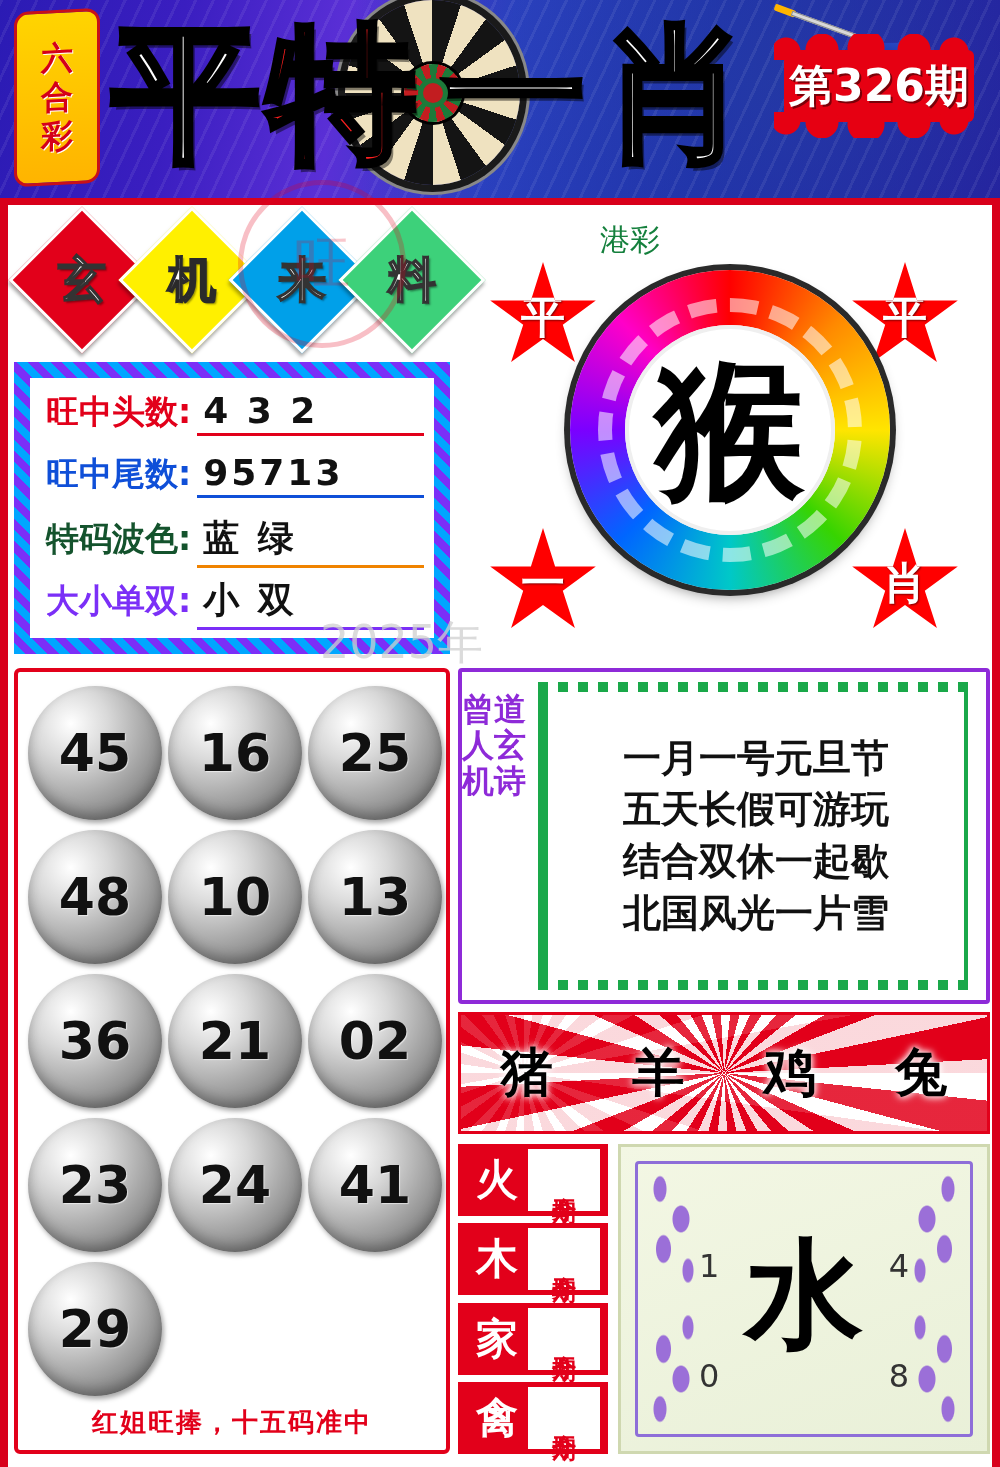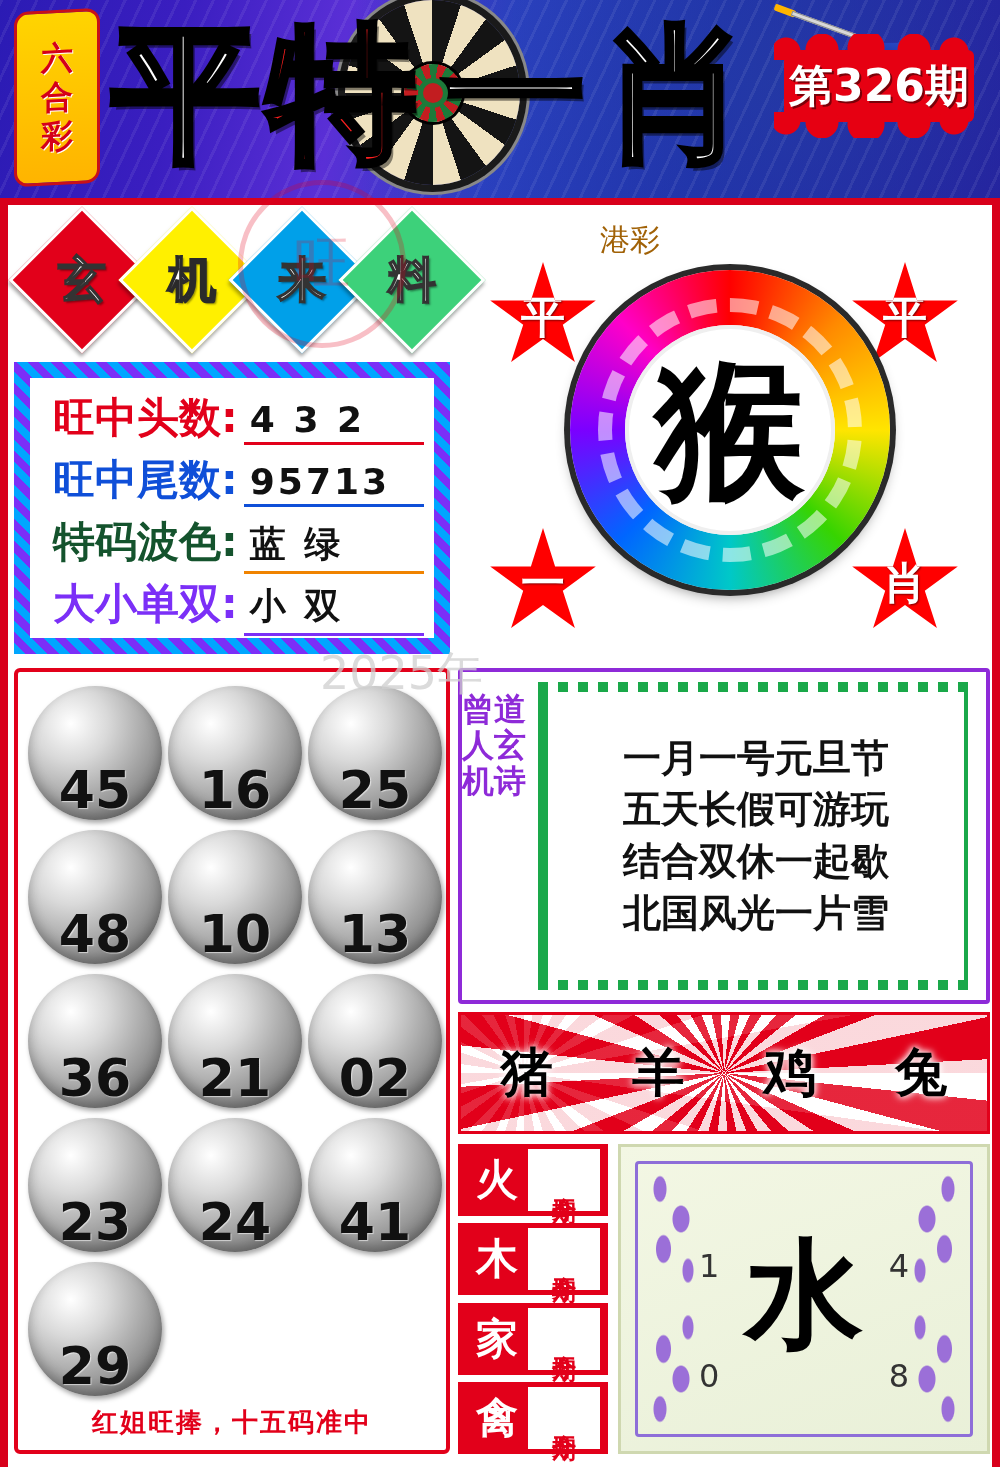--- a/index.html
+++ b/index.html
@@ -126,45 +126,44 @@
   
   .pred-box {
     position:absolute; left:14px; top:362px; width:436px; height:292px;
     background:#ffffff;
     border:16px solid transparent;
     border-image: repeating-linear-gradient(45deg,#00a6ff 0 8px,#7b2ff7 8px 16px) 16;
   }
   .pred-inner { position:absolute; inset:0; background:#ffffff; padding:12px 10px 0 16px; }
   .pred-row { display:flex; align-items:baseline; margin-bottom:4px; height:58px; }
   .pred-label {
-    font-size:42px; font-weight:bold; white-space:nowrap;
-    font-family:"DejaVu Sans", sans-serif;
-    margin-left:7px;
+    font-size:33px; font-weight:bold; white-space:nowrap;
+    font-family:"DejaVu Sans", sans-serif;
   }
   .pred-val {
     font-size:36px; font-weight:bold; color:#111; letter-spacing:3px;
     border-bottom:3px solid #c8102e; margin-left:6px; padding:0 6px 2px 6px;
     flex:1; font-family:"DejaVu Sans", sans-serif;
   }
   .lab-red    { color:#e2001a; }
   .lab-blue   { color:#0f4fd8; }
   .lab-orange { color:#14532d; }
   .lab-purple { color:#7b2ff7; }
   .ul-red    { border-bottom-color:#e2001a; }
   .ul-blue   { border-bottom-color:#0f4fd8; }
   .ul-orange { border-bottom-color:#f08300; }
   .ul-purple { border-bottom-color:#7b2ff7; }
   .watermark-year {
     position:absolute; left:320px; top:612px; font-size:46px; color:#cfcfcf;
-    font-family:"DejaVu Sans", sans-serif; opacity:0.75; z-index:5; pointer-events:none;margin-top:31px;
+    font-family:"DejaVu Sans", sans-serif; opacity:0.75; z-index:5; pointer-events:none;
   }
 
   
   .zodiac-area { position:absolute; left:460px; top:210px; width:530px; height:450px; }
-  .gangcai { position:absolute; left:140px; top:10px; font-size:30px; color:#a16207; font-family:"DejaVu Sans", sans-serif; }
+  .gangcai { position:absolute; left:140px; top:10px; font-size:30px; color:#15803d; font-family:"DejaVu Sans", sans-serif; }
   .wheel {
     position:absolute; left:110px; top:60px; width:320px; height:320px; border-radius:50%;
     background:conic-gradient(#ff0000,#ff8a00,#ffe500,#37d400,#00c8c8,#0066ff,#7b00ff,#ff00c8,#ff0000);
     display:flex; align-items:center; justify-content:center;
     box-shadow:0 0 0 6px #2a2a2a, 0 6px 14px rgba(0,0,0,0.45);
   }
   .wheel:before {
     content:""; position:absolute; width:236px; height:236px; border-radius:50%;
     border:14px dashed rgba(255,255,255,0.55);
   }
@@ -195,21 +194,21 @@
   
   .balls-panel {
     position:absolute; left:14px; top:668px; width:436px; height:786px;
     background:#ffffff; border:4px solid #e2001a; border-radius:6px;
     padding:14px 10px 0 10px;
   }
   .balls-grid { display:grid; grid-template-columns:repeat(3,1fr); grid-gap:10px 6px; }
   .ball {
     width:134px; height:134px; border-radius:50%;
     background:radial-gradient(circle at 32% 28%, #ffffff 0%, #d9d9d9 28%, #8f8f8f 70%, #5c5c5c 100%);
-    display:flex; align-items:flex-end; justify-content:center;
+    display:flex; align-items:center; justify-content:center;
     box-shadow:2px 3px 5px rgba(0,0,0,0.35), inset 0 -6px 12px rgba(0,0,0,0.25);
   }
   .ball span {
     font-size:52px; font-weight:bold; color:#111;
     font-family:"DejaVu Sans", sans-serif;
     text-shadow:1px 1px 1px rgba(255,255,255,0.6);
   }
   .balls-footer {
     position:absolute; left:0; bottom:10px; width:100%; text-align:center;
     font-size:26px; font-weight:bold; color:#e2001a;

